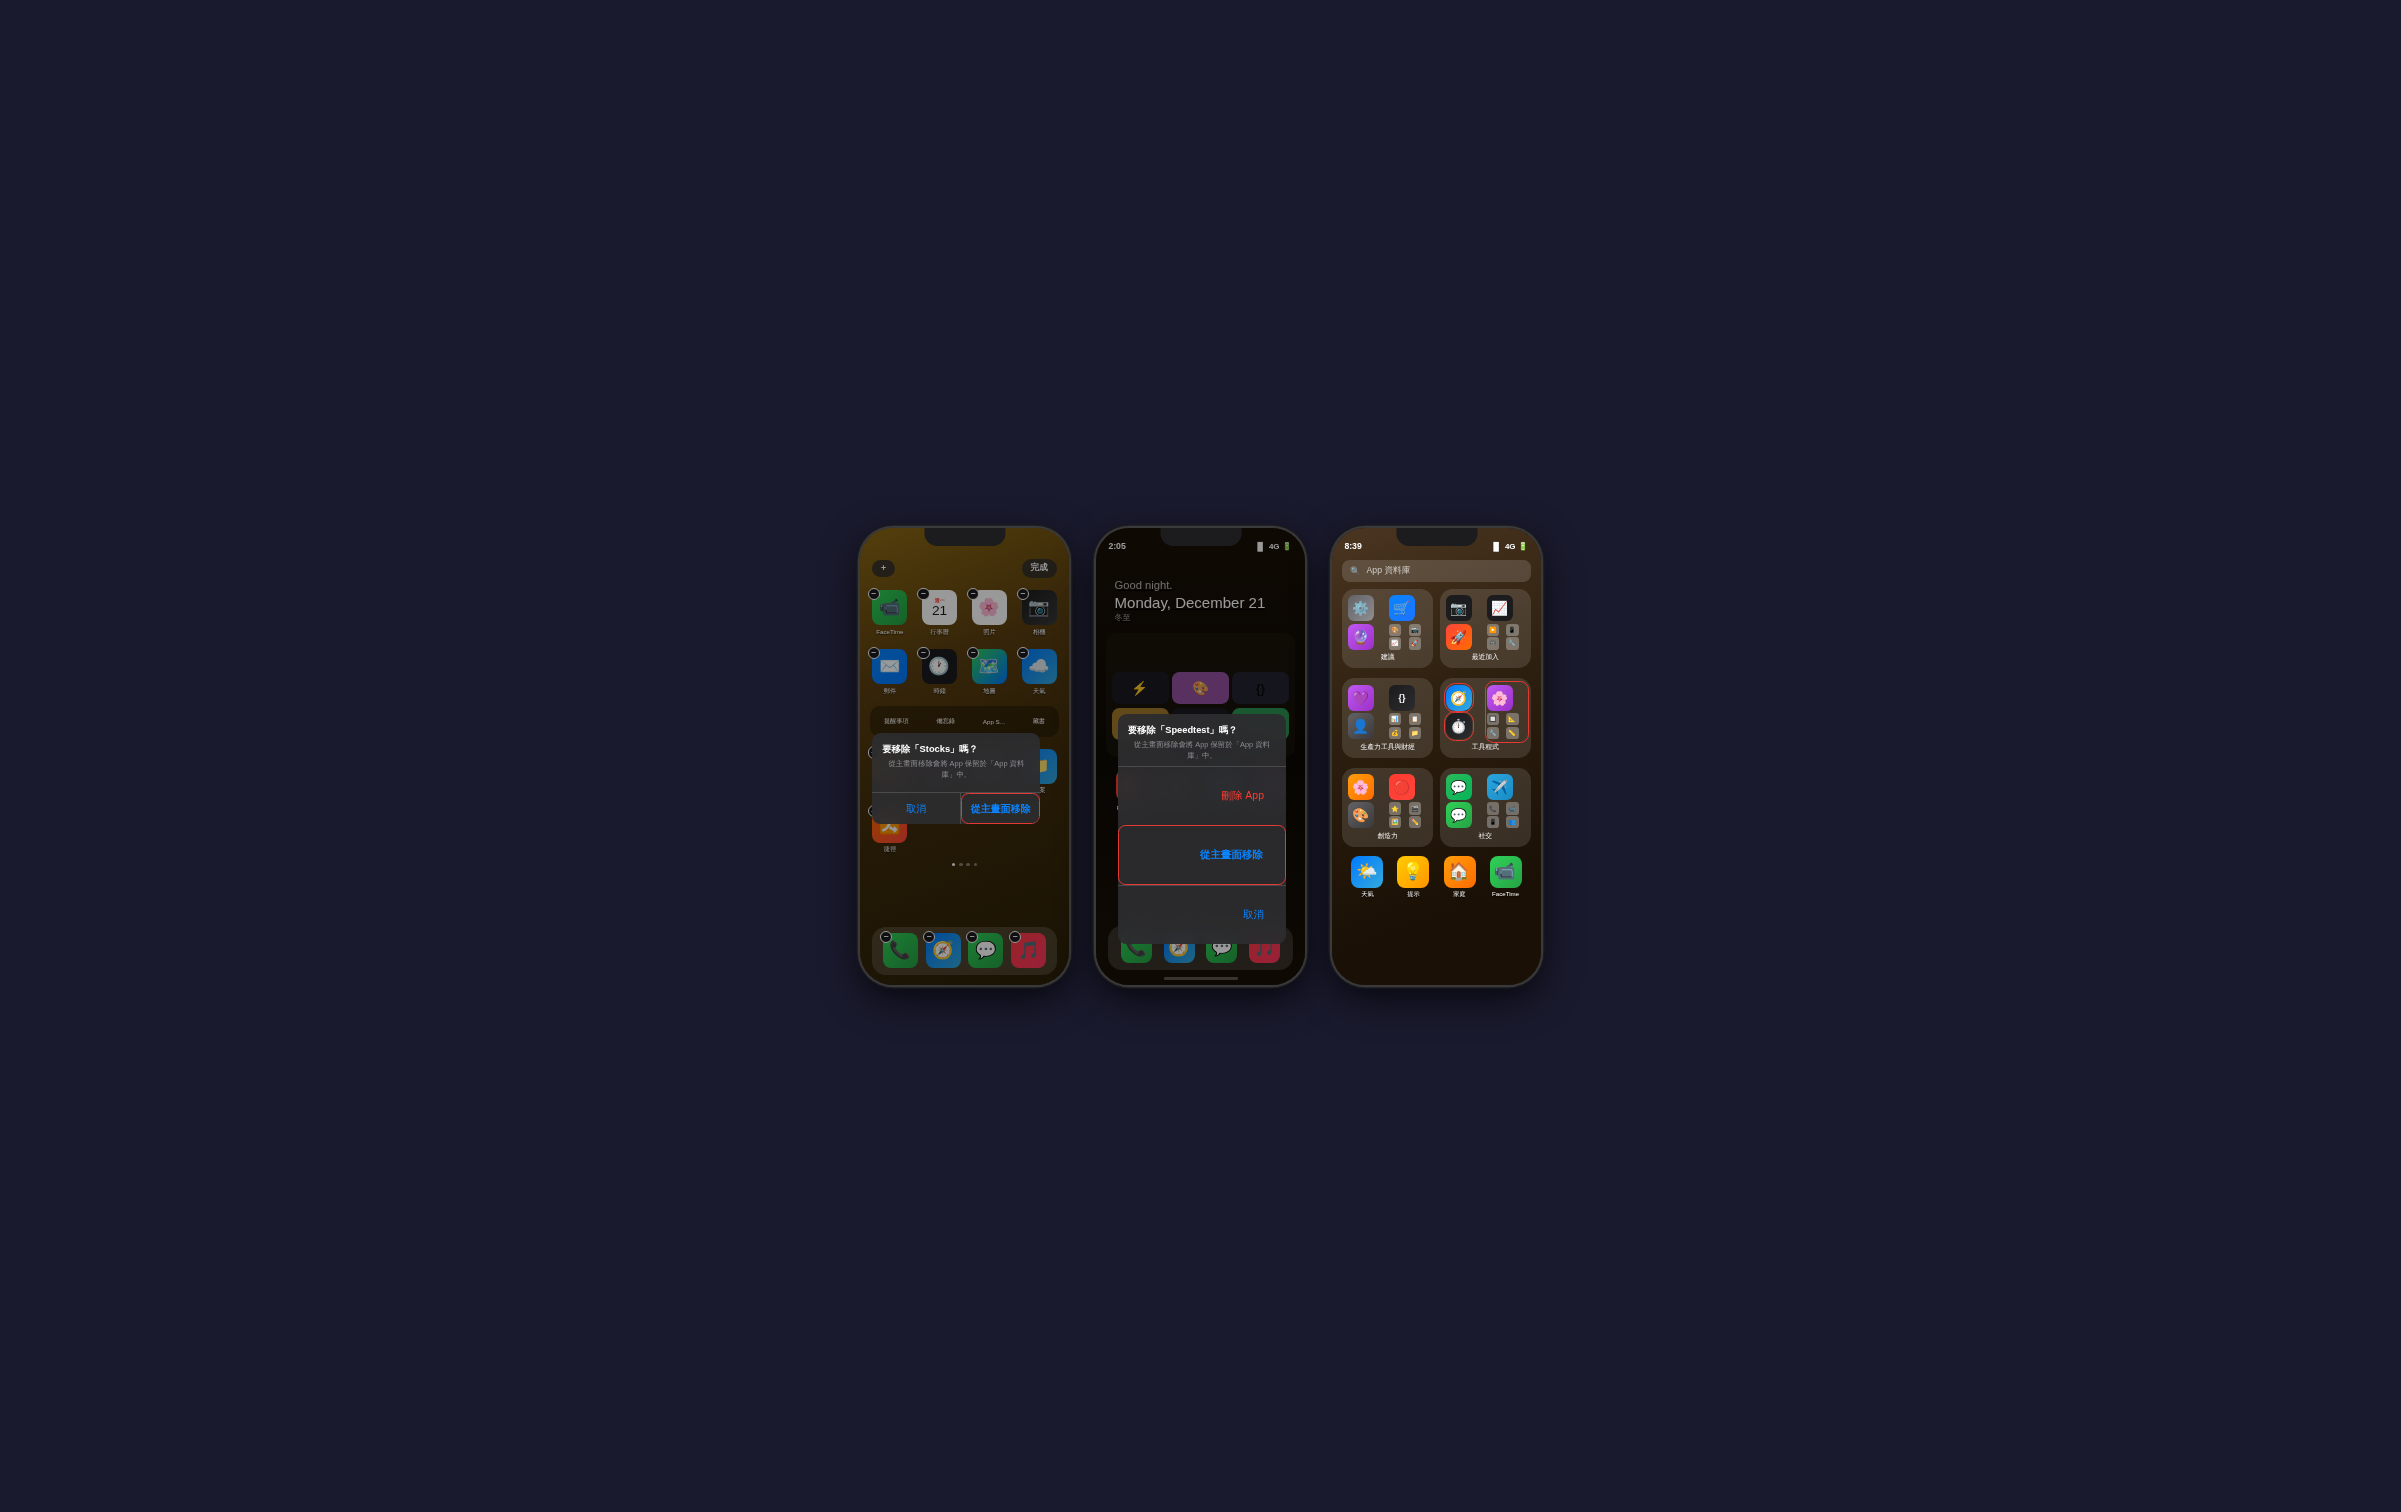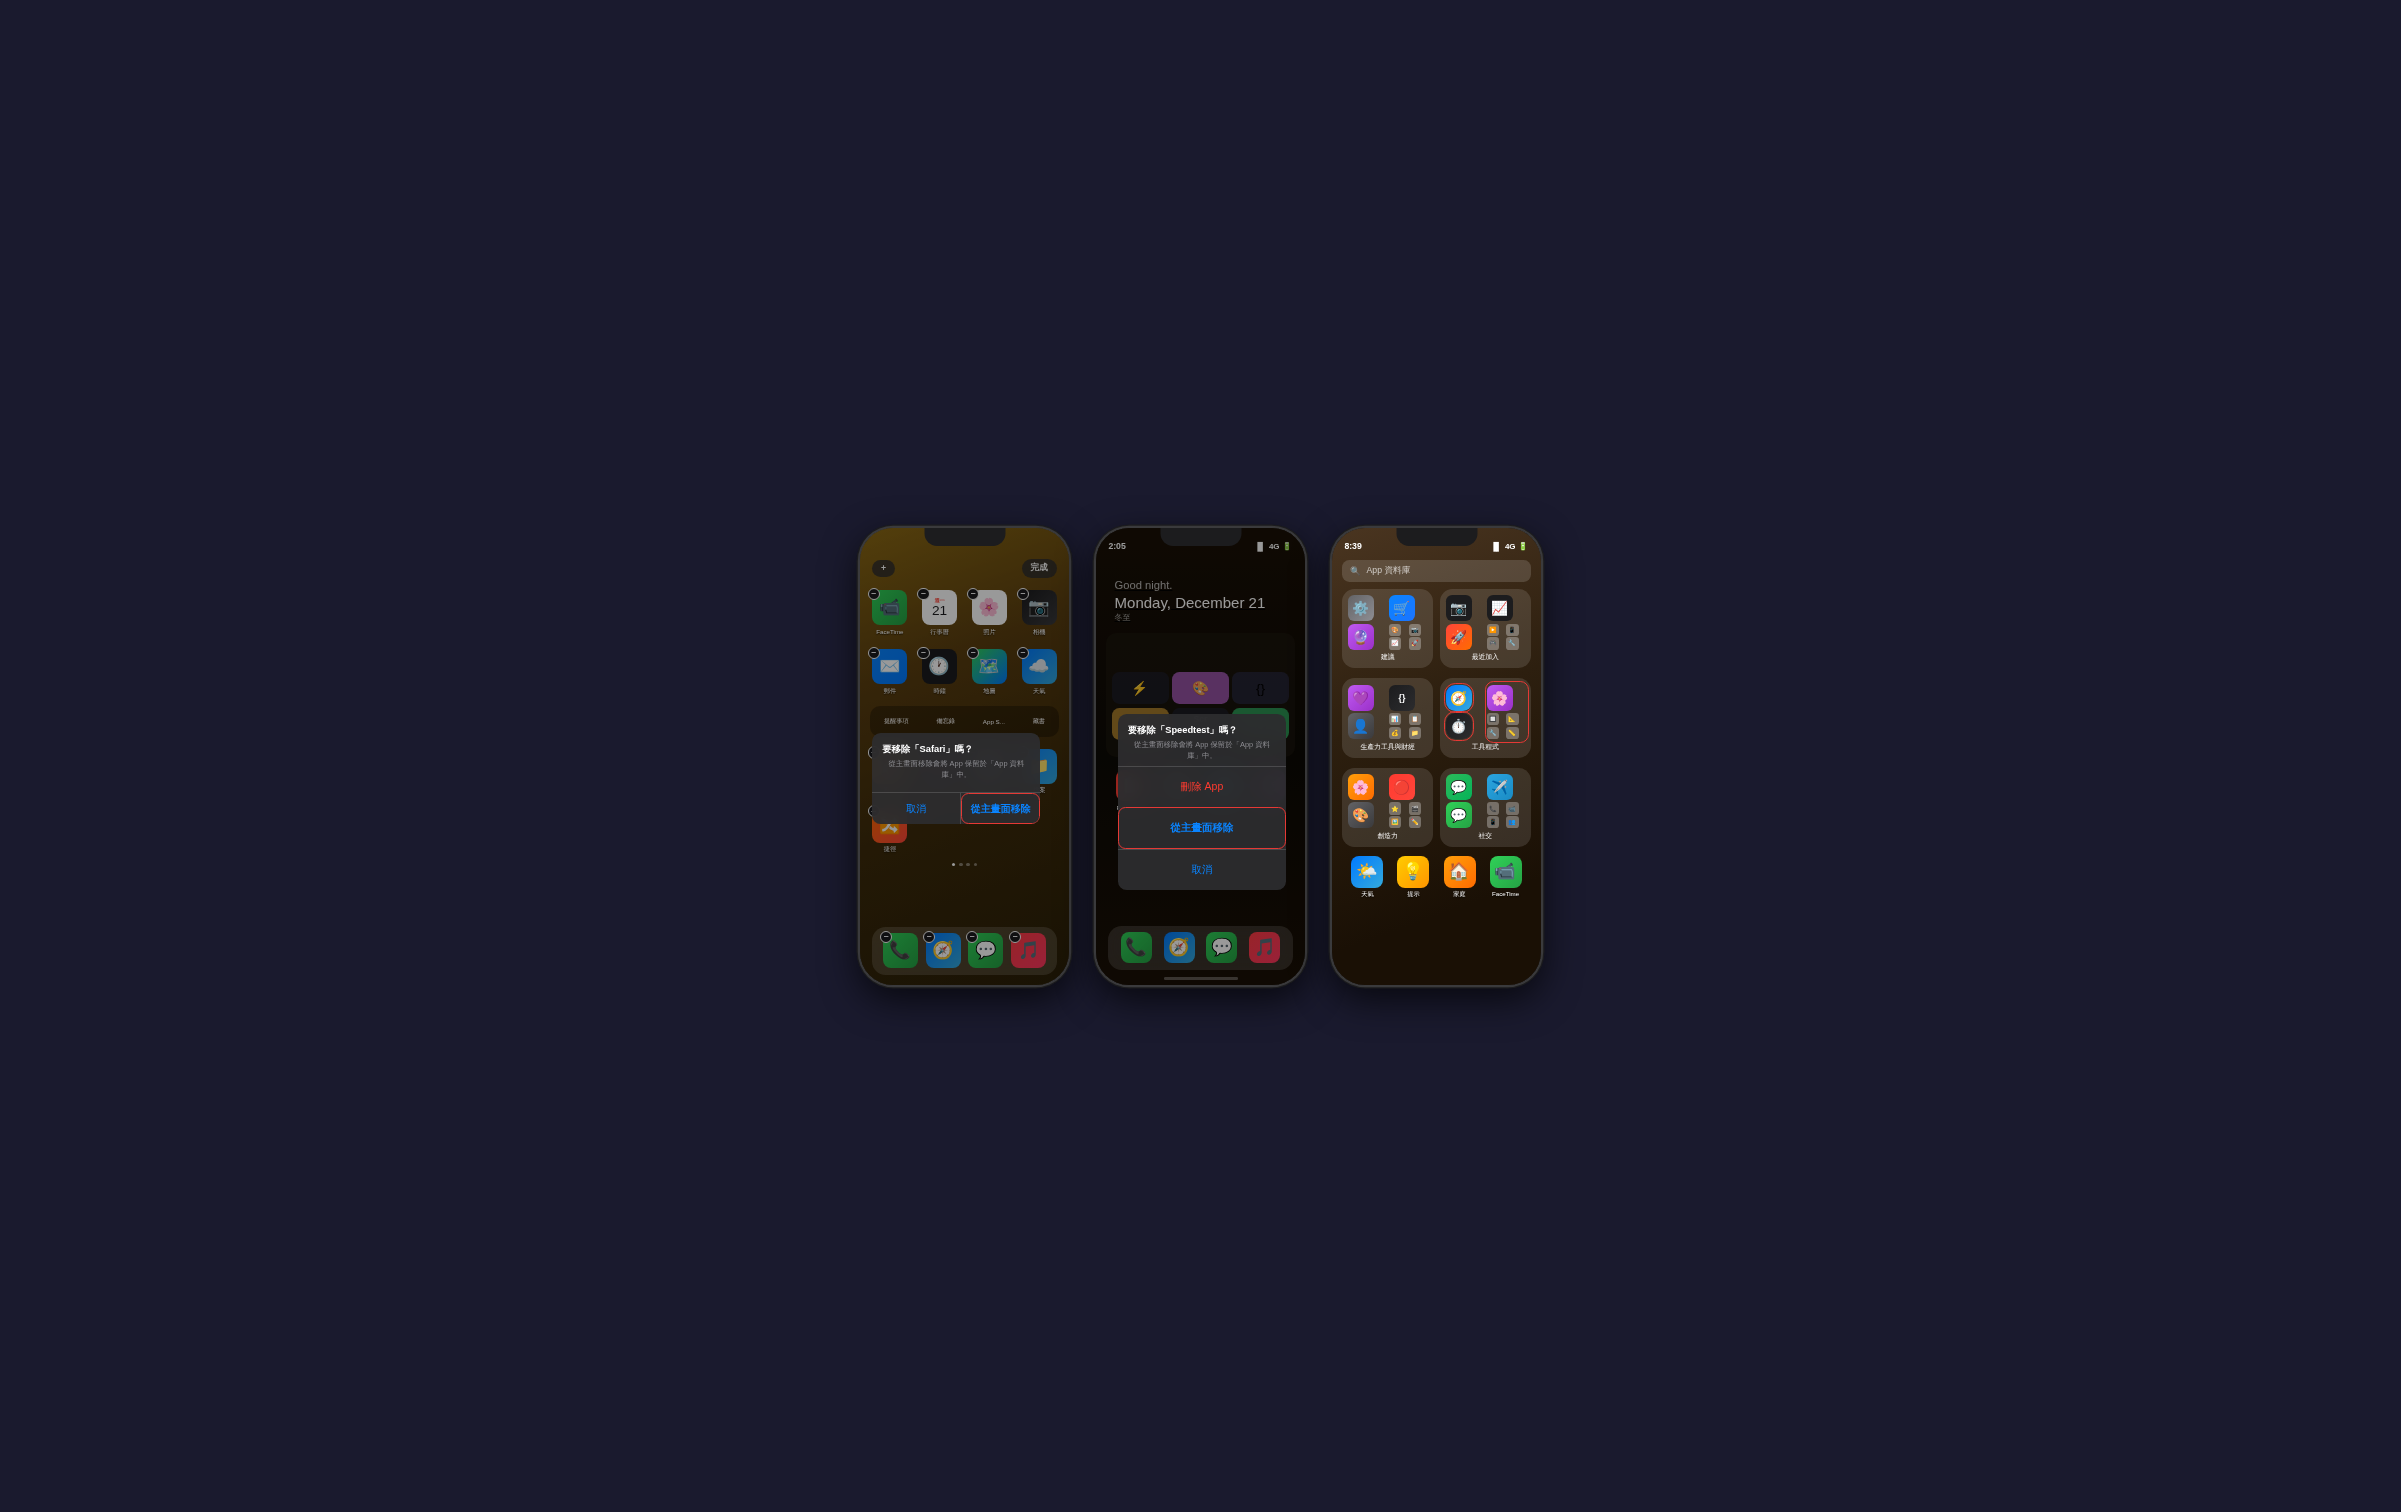--- a/index.html
+++ b/index.html
@@ -299,22 +299,22 @@
       margin-top: 1.2px;
     }
 
     
     .dialog-3btn {
       display: flex;
       flex-direction: column;
     }
 
     .dialog-3btn .btn-full {
-      padding: 13px;
-      text-align: center;
+      padding: 22px;
+      text-align: right;
       font-size: 10.5px;
       border-top: 0.6px solid rgba(255,255,255,0.15);
       cursor: pointer;
     }
 
     .btn-delete { color: #ff3b30; }
     .btn-remove { color: #0a84ff; font-weight: 600; }
     .btn-cancel { color: #0a84ff; }
 
     
@@ -510,21 +510,21 @@
           <div class="app-item">
             <div class="minus-badge"></div>
             <div class="app-icon icon-music">🎵</div>
           </div>
         </div>
 
         <div style="position:absolute;top:0;left:0;right:0;bottom:0;background:rgba(0,0,0,0.4);z-index:40;"></div>
 
         <div class="dialog" style="left:12.4px;top:205px;">
           <div class="dialog-content">
-            <div class="dialog-title">要移除「Safari」嗎？</div>
+            <div class="dialog-title">要移除「Stocks」嗎？</div>
             <div class="dialog-desc">從主畫面移除會將 App 保留於「App 資料庫」中。</div>
           </div>
           <div class="dialog-buttons">
             <button class="dialog-btn dialog-btn-cancel">取消</button>
             <div class="red-border-box" style="flex:1;">
               <button class="dialog-btn dialog-btn-remove" style="width:100%;">從主畫面移除</button>
             </div>
           </div>
         </div>
 

